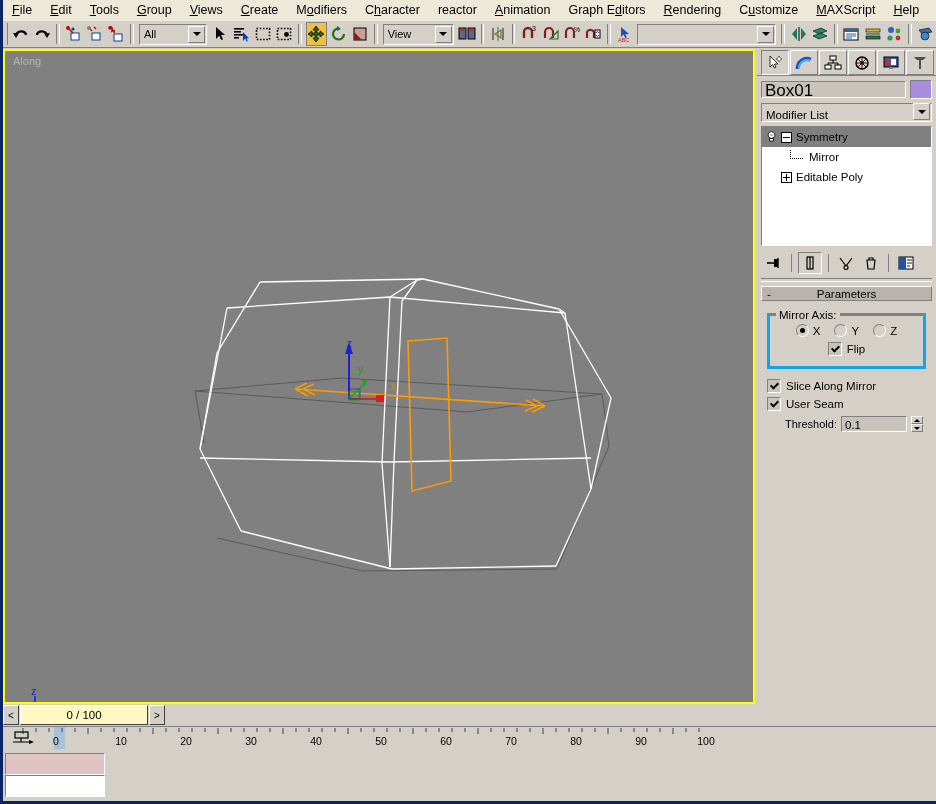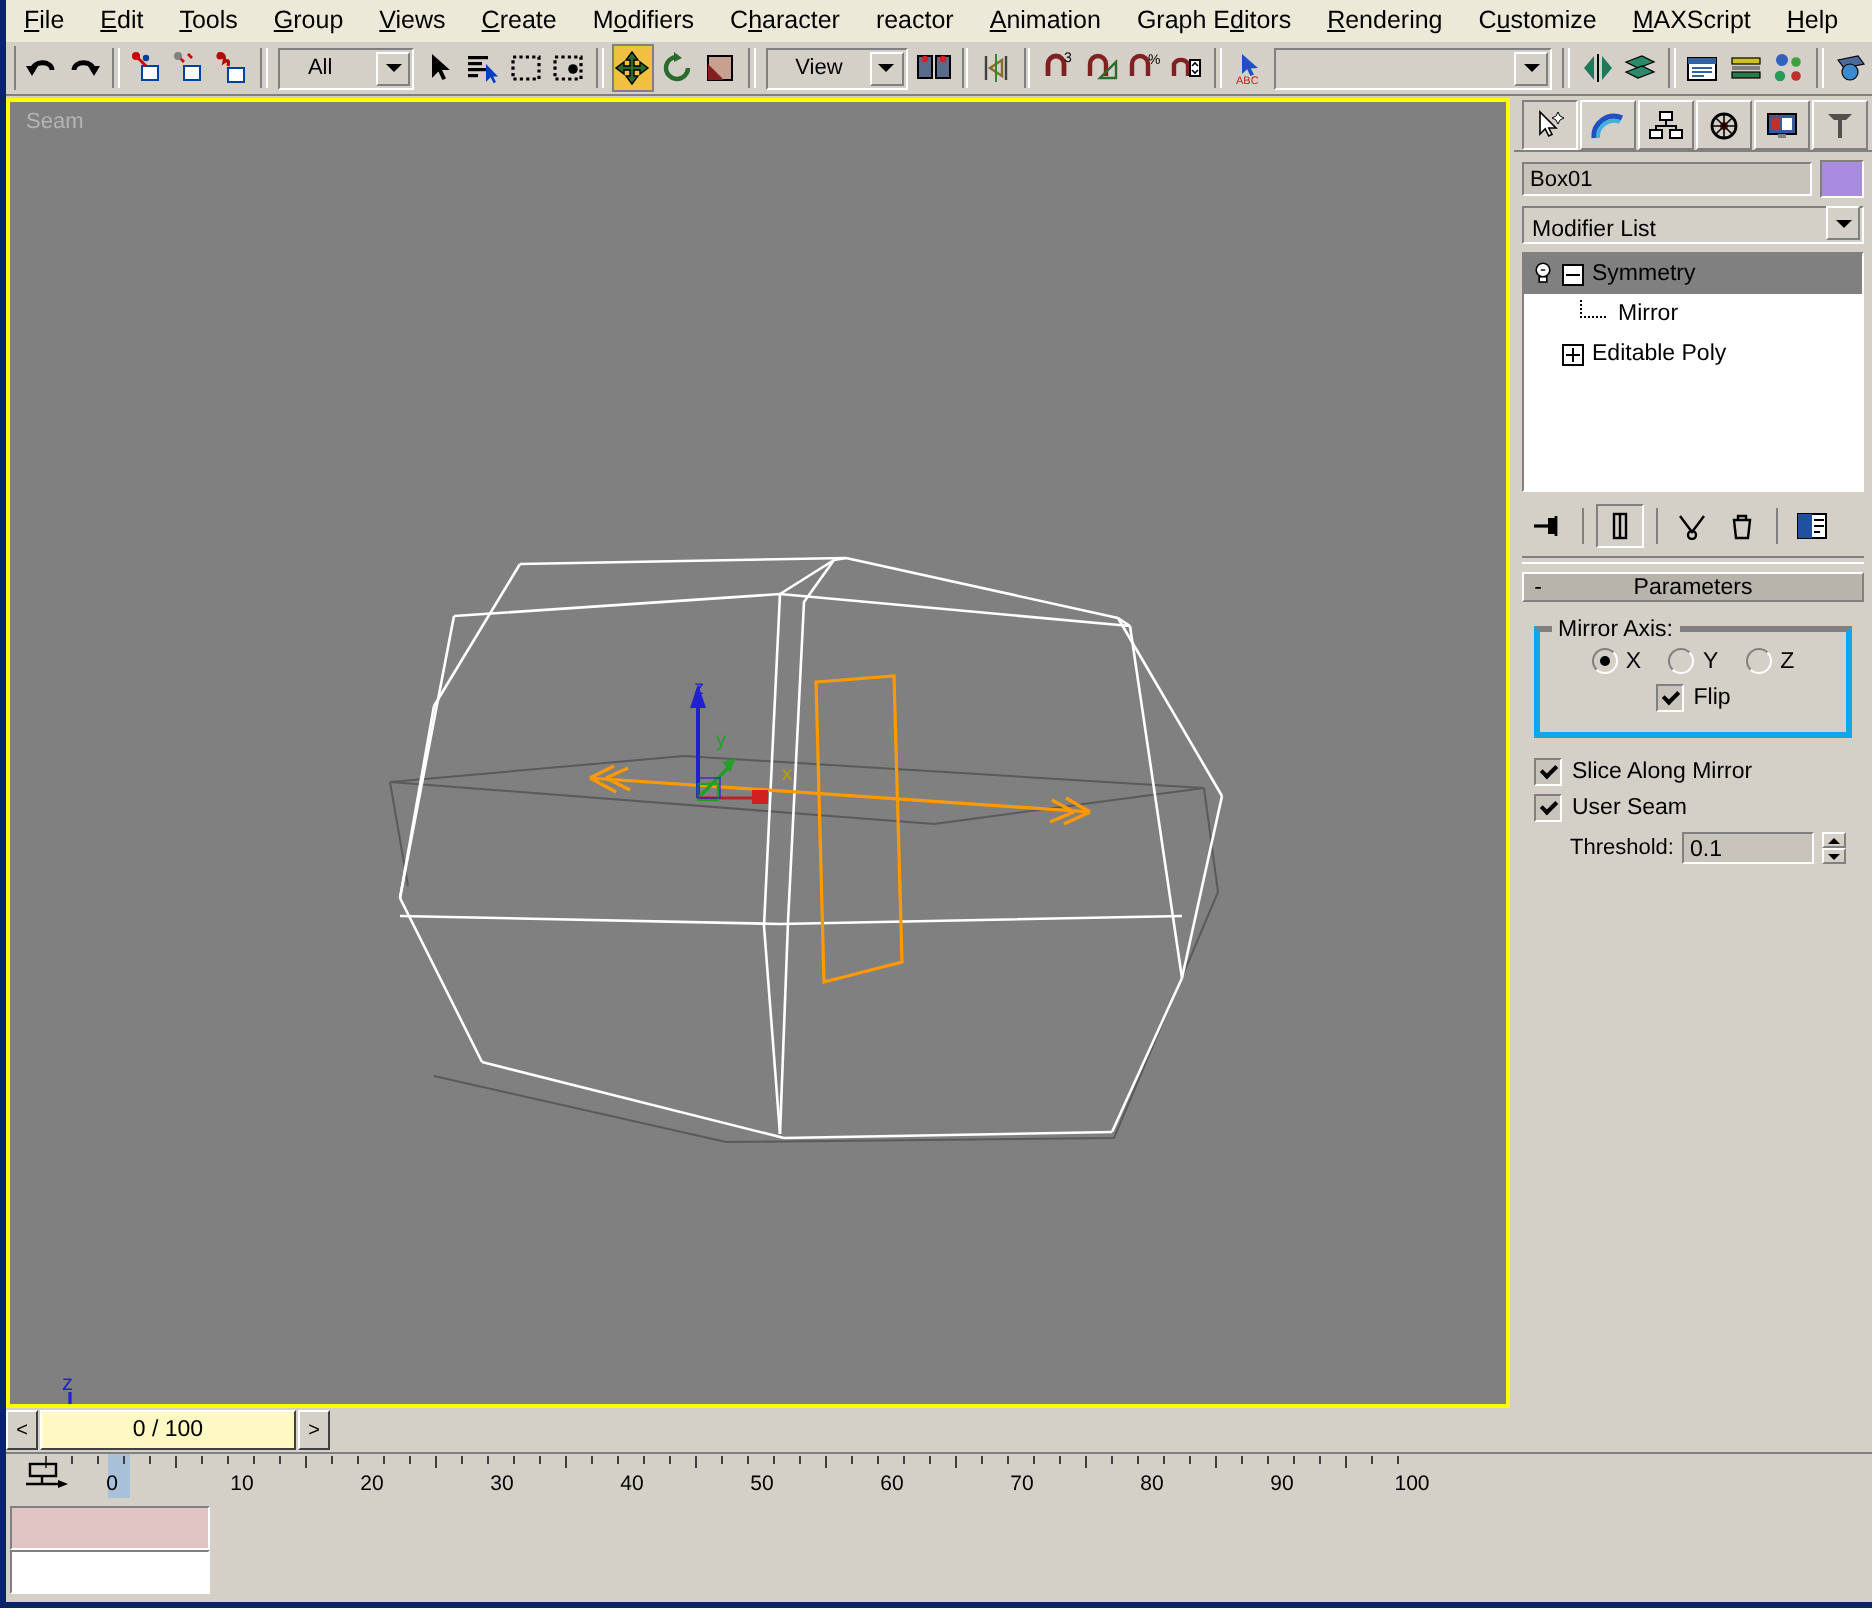--- a/index.html
+++ b/index.html
@@ -36,21 +36,21 @@
     display:flex;align-items:center;justify-content:center;
     background:#d4d0c8;cursor:default;
   }
   .tb-btn.active{background:#f0c040;border:1px solid #808080;}
   .tb-btn svg{display:block;}
   .tb-combo{
     height:19px;background:#d4d0c8;border:1px solid;
     border-color:#808080 #fff #fff #808080;
     display:flex;align-items:center;margin:0 2px;
   }
-  .tb-combo .txt{padding-left:4px;font-size:11px;flex:1;overflow:hidden;white-space:nowrap;margin-left:10px;}
+  .tb-combo .txt{padding-left:4px;font-size:11px;flex:1;overflow:hidden;white-space:nowrap;}
   .tb-combo .arrow{
     width:15px;height:15px;margin:1px;background:#d4d0c8;
     border:1px solid;border-color:#fff #808080 #808080 #fff;
     display:flex;align-items:center;justify-content:center;
   }
   .caret-d{width:0;height:0;border-left:4px solid transparent;border-right:4px solid transparent;border-top:4px solid #000;}
 
   
   .viewport-wrap{
     position:absolute;left:3px;top:49px;width:752px;height:655px;
@@ -67,21 +67,21 @@
   .cp-tabs{display:flex;height:26px;align-items:flex-end;padding-left:4px;
     border-bottom:1px solid #808080;background:#d4d0c8;}
   .cp-tab{width:26px;height:23px;margin-right:1px;background:#d4d0c8;
     border:1px solid;border-color:#fff #808080 #808080 #fff;
     display:flex;align-items:center;justify-content:center;}
   .cp-tab.sel{background:#d4d0c8;border-color:#808080 #fff #fff #808080;}
   .name-row{display:flex;align-items:center;padding:4px 4px 2px 4px;gap:4px;}
   .name-field{
     flex:1;height:17px;background:#c8c4bc;border:1px solid;
     border-color:#808080 #fff #fff #808080;
-    font-size:11px;line-height:17px;padding-left:3px;box-sizing:border-box;
+    font-size:17px;line-height:17px;padding-left:3px;box-sizing:border-box;
     overflow:hidden;white-space:nowrap;
   }
   .color-swatch{width:22px;height:19px;border:1px solid;
     border-color:#808080 #fff #fff #808080;box-sizing:border-box;}
   .mod-combo{
     margin:2px 4px 4px 4px;height:19px;background:#d4d0c8;
     border:1px solid;border-color:#808080 #fff #fff #808080;
     display:flex;align-items:flex-end;box-sizing:border-box;
   }
   .mod-combo .txt{flex:1;padding-left:4px;font-size:11.5px;}
@@ -412,21 +412,21 @@
     <div class="tb-sep"></div>
     <div class="tb-btn">
       <svg width="18" height="18" viewBox="0 0 18 18">
         <path d="M3 5 L13 3 L16 7 L6 9 Z" fill="#4a6a9a" stroke="#000" stroke-width="0.6"></path>
         <circle cx="9" cy="11" r="4" fill="#3a8ad0" stroke="#000" stroke-width="0.6"></circle>
       </svg>
     </div>
   </div>
 
   <div class="viewport-wrap">
-    <div class="vp-label">Seam</div>
+    <div class="vp-label">Along</div>
     <svg class="vp-svg" width="748" height="651" viewBox="0 0 748 651">
 
       <g stroke="#5a5a5a" stroke-width="1" fill="none">
         <path d="M190 340 L337 327 L597 343 L462 361 Z"></path>
         <path d="M190 340 L199 392 M597 343 L604 395"></path>
         <path d="M212 487 L358 520 L552 518 L604 395"></path>
       </g>
 
       <g stroke="#ffffff" stroke-width="1.3" fill="none">
 

